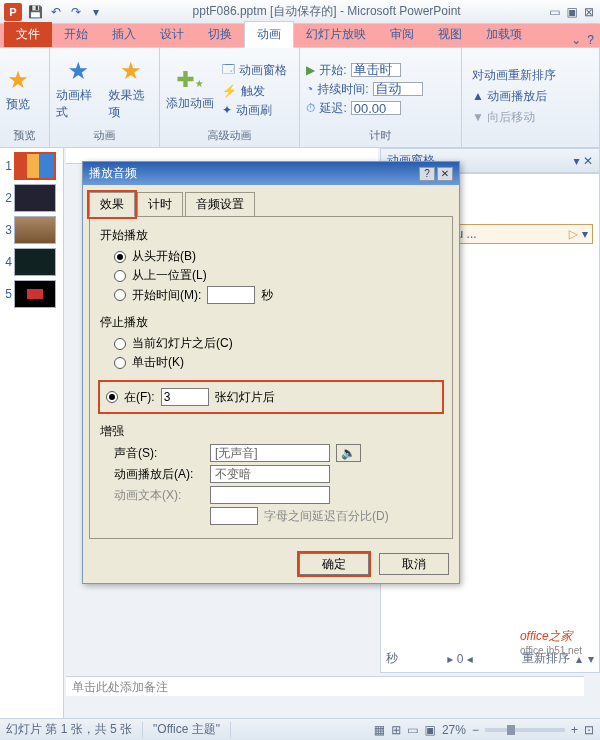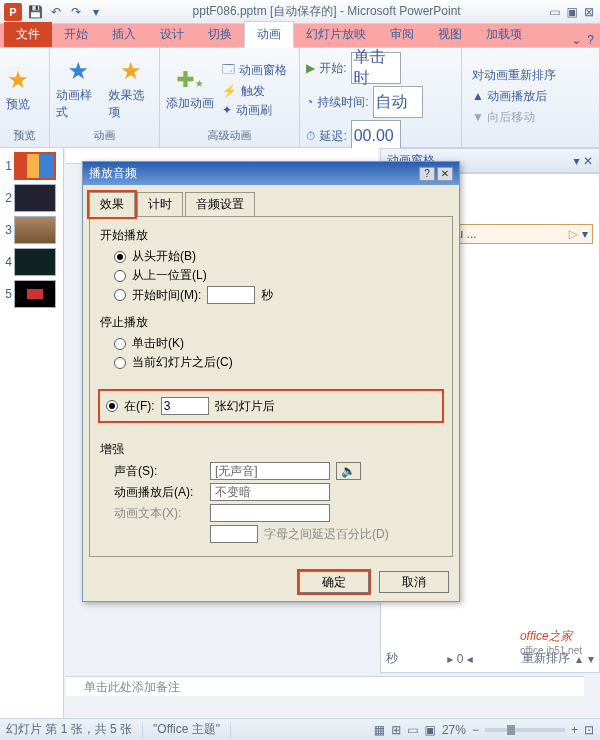--- a/index.html
+++ b/index.html
@@ -20,21 +20,21 @@
 .grp-body{flex:1;display:flex;align-items:center;gap:8px}
 .grp-label{text-align:center;color:#5a6a82;font-size:11px;padding-top:2px}
 .bigbtn{display:flex;flex-direction:column;align-items:center;gap:2px;color:#3b5e9b}
 .star{color:#f5a623;font-size:24px}
 .star.blue{color:#3b82d4}
 .plus{color:#7fb24d;font-size:22px}
 .kv{display:flex;flex-direction:column;gap:2px;color:#3b5e9b}
 .kv .row{display:flex;align-items:center;gap:4px}
 .kv .tri{color:#5a9a4a}
 .kv .circ{color:#3b82d4}
-.spin{width:50px;height:32px;border:1px solid #a0a8b4;background:#fff;font-size:16px;padding:0 2px;display:inline-flex;align-items:center}
+.spin{width:50px;height:14px;border:1px solid #a0a8b4;background:#fff;font-size:13px;padding:0 2px;display:inline-flex;align-items:center}
 .reorder{display:flex;flex-direction:column;gap:4px;color:#3b5e9b;padding:0 4px}
 .workspace{position:relative;height:570px;background:#eef2f6;display:flex}
 .thumbs{width:64px;background:#fff;border-right:1px solid #c8d4e4;padding:4px 2px}
 .thumb{display:flex;align-items:center;gap:2px;margin-bottom:4px}
 .thumb .n{width:10px;text-align:right;color:#3b5e9b}
 .thumb .p{width:42px;height:28px;border:1px solid #aab4c4;background:#fff}
 .thumb.sel .p{border:2px solid #d24726}
 .pane-title{background:linear-gradient(#f0f4f9,#dde6f0);border:1px solid #c8d4e4;padding:3px 6px;color:#3b5e9b;display:flex;align-items:center}
 .pane{position:absolute;right:0;top:0;width:220px}
 .pane-body{background:#fff;border:1px solid #c8d4e4;height:500px;padding:6px;color:#3b5e9b}
@@ -45,30 +45,30 @@
 .dlg-close span{width:16px;height:14px;background:#d6dce6;color:#333;display:flex;align-items:center;justify-content:center;border:1px solid #8a9ab0;font-size:10px}
 .dlg-tabs{display:flex;padding:6px 6px 0 6px;gap:0}
 .dlg-tab{padding:3px 10px;border:1px solid #9a9688;background:#ece9d8;margin-right:2px;position:relative;top:1px}
 .dlg-tab.active{background:#ece9d8;border-bottom:1px solid #ece9d8;z-index:2}
 .dlg-tab.hl{outline:2px solid #d24726;outline-offset:0}
 .dlg-content{border:1px solid #9a9688;margin:0 6px 6px 6px;padding:10px;background:#ece9d8}
 .fs-label{color:#000;margin-bottom:4px}
 .radio-row{display:flex;align-items:center;gap:6px;color:#000;margin:2px 0 2px 14px}
 .radio{width:12px;height:12px;border:1px solid #555;border-radius:50%;background:#fff;display:inline-flex;align-items:center;justify-content:center}
 .radio.checked::after{content:"";width:6px;height:6px;background:#000;border-radius:50%}
-.hl-box{outline:2px solid #d24726;padding:4px 6px;margin:20px 0}
+.hl-box{outline:2px solid #d24726;padding:4px 6px;margin:11px 0}
 .numspin{width:48px;height:18px;border:1px solid #7a7a7a;background:#fff;display:inline-flex;align-items:center;padding:0 2px}
 .combo{width:120px;height:18px;border:1px solid #7a7a7a;background:#fff;display:inline-flex;align-items:center;padding:0 4px;color:#666}
 .sec-label{color:#000;margin-top:10px;margin-bottom:4px}
 .row2{display:flex;align-items:center;gap:6px;margin:3px 0 3px 14px;color:#000}
 .row2.disabled{color:#888}
 .btns{display:flex;justify-content:flex-end;gap:10px;padding:8px 10px}
 .btn{width:70px;height:22px;border:1px solid #7a7a7a;background:#ece9d8;display:flex;align-items:center;justify-content:center}
 .btn.hl{outline:2px solid #d24726}
-.notes{position:absolute;left:66px;right:16px;bottom:22px;height:20px;background:#fff;border-top:1px solid #c8d4e4;padding:2px 18px;color:#888}
+.notes{position:absolute;left:66px;right:16px;bottom:22px;height:20px;background:#fff;border-top:1px solid #c8d4e4;padding:2px 6px;color:#888}
 .statusbar{position:absolute;bottom:0;left:0;right:0;height:22px;background:linear-gradient(#eef2f6,#dde6f0);border-top:1px solid #c8d4e4;display:flex;align-items:center;padding:0 6px;color:#5a6a82;gap:10px}
 .statusbar .r{margin-left:auto;display:flex;align-items:center;gap:6px}
 .watermark{position:absolute;right:18px;bottom:62px;color:#d24726;font-size:18px;font-style:italic;font-family:Georgia,serif}
 .watermark small{display:block;color:#888;font-size:10px;font-style:normal;text-align:right}
 .sep{width:1px;height:16px;background:#c8d4e4}
 .ruler{position:absolute;left:66px;right:222px;top:0;height:16px;background:#fff;border-bottom:1px solid #c8d4e4}
 .zoom-bar{width:80px;height:4px;background:#c8d4e4;position:relative}
 .zoom-bar::after{content:"";position:absolute;left:22px;top:-3px;width:8px;height:10px;background:#8a98aa}
 </style>
 </head>
@@ -255,25 +255,25 @@
       <div class="radio-row">
           <span class="radio"></span>
           <span>开始时间(M):</span> 
           <span class="numspin"></span> 
           <span>秒</span>
         </div>
 
       <div class="sec-label">停止播放</div>
       <div class="radio-row">
           <span class="radio"></span>
+          <span>当前幻灯片之后(C)</span>
+        </div>
+      <div class="radio-row">
+          <span class="radio"></span>
           <span>单击时(K)</span>
-        </div>
-      <div class="radio-row">
-          <span class="radio"></span>
-          <span>当前幻灯片之后(C)</span>
         </div>
       <div class="hl-box">
         <div class="radio-row" style="margin-left:0">
             <span class="radio checked"></span>
             <span>在(F):</span> 
             <span class="numspin">3</span> 
             <span>张幻灯片后</span>
           </div>
       </div>
 

